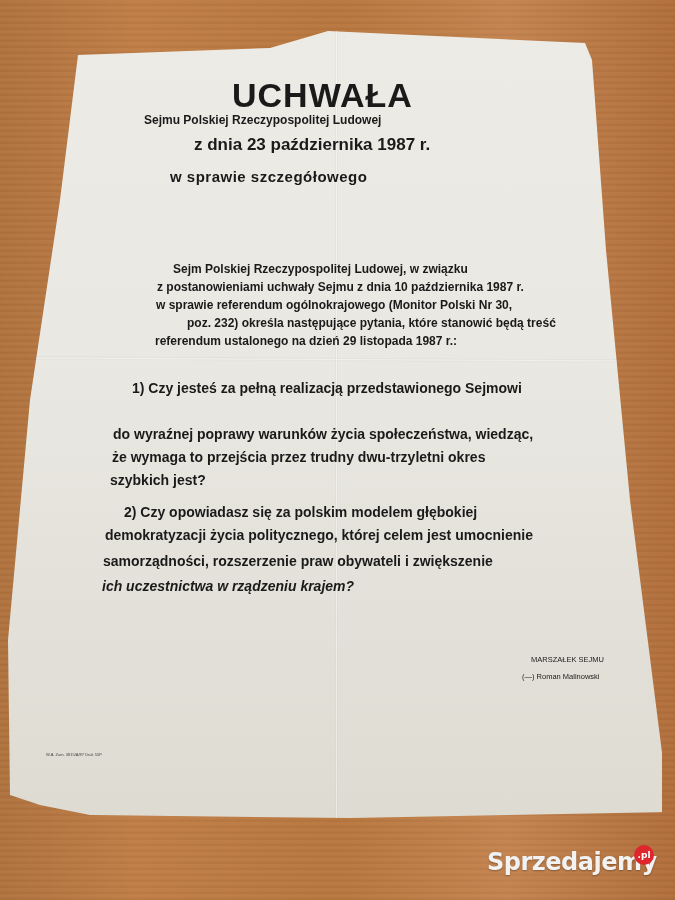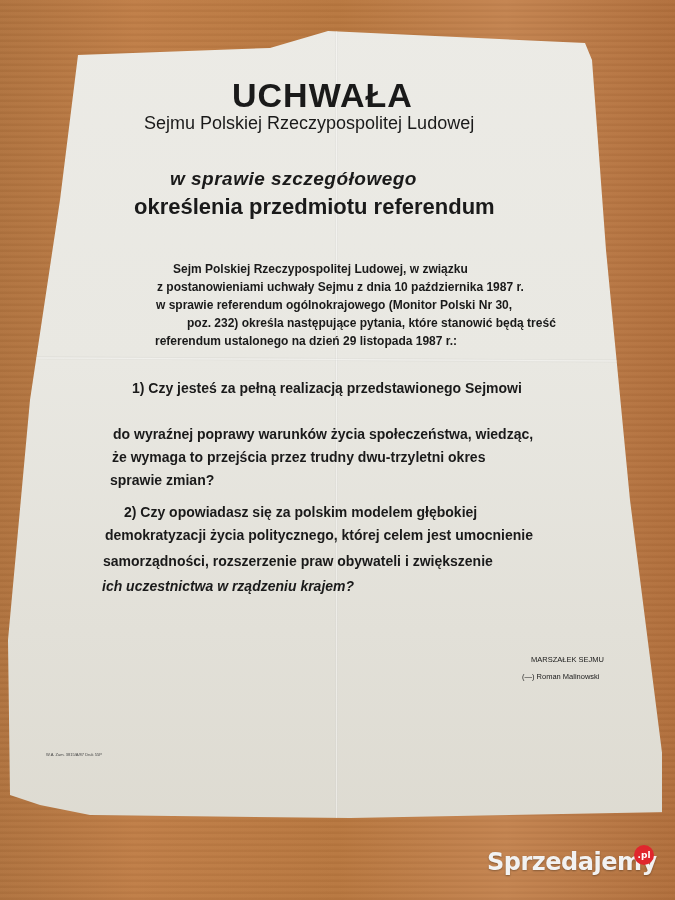--- a/index.html
+++ b/index.html
@@ -8,55 +8,55 @@
     font-family:"Liberation Sans",sans-serif;}
   .wood{position:absolute;inset:0;
     background:repeating-linear-gradient(0deg,rgba(0,0,0,0.03) 0px,rgba(0,0,0,0.03) 2px,rgba(255,255,255,0.02) 3px,rgba(255,255,255,0.02) 6px);}
   .paper{position:absolute;left:0;top:0;width:662px;height:900px;
     clip-path:polygon(78px 55px,270px 48px,328px 31px,585px 43px,592px 60px,606px 250px,630px 500px,668px 800px,670px 812px,350px 818px,90px 815px,40px 805px,10px 795px,8px 640px,30px 400px,60px 200px);
     background:linear-gradient(180deg,#ecebe6 0%,#e9e8e2 40%,#e2e0d8 70%,#dcd9cf 100%);}
   .fold-v{position:absolute;left:335px;top:30px;width:3px;height:790px;background:linear-gradient(90deg,rgba(0,0,0,0.06),rgba(255,255,255,0.4),rgba(0,0,0,0.05));}
   .fold-h{position:absolute;left:20px;top:358px;width:640px;height:3px;background:linear-gradient(180deg,rgba(0,0,0,0.05),rgba(255,255,255,0.35),rgba(0,0,0,0.04));transform:rotate(0.3deg);}
   .t{position:absolute;color:#1a1a1a;white-space:nowrap;}
   .title{left:232px;top:76px;font-size:34px;font-weight:bold;letter-spacing:1px;}
-  .sub1{left:144px;top:113px;font-size:18px;font-weight:normal;text-align:center;}
+  .sub1{left:144px;top:113px;font-size:12px;font-weight:bold;text-align:center;}
   .sub2{left:194px;top:135px;font-size:17px;font-weight:bold;}
-  .sub3{left:170px;top:168px;font-size:19px;font-weight:bold;font-style:italic;letter-spacing:0.5px;}
+  .sub3{left:170px;top:168px;font-size:15px;font-weight:bold;letter-spacing:0.5px;}
   .sub4{left:134px;top:194px;font-size:22px;font-weight:bold;}
   .intro{left:154px;font-size:12px;font-weight:bold;}
   .q{font-size:14px;font-weight:bold;}
   .sig{font-size:7.5px;font-weight:normal;}
   .fine{left:46px;top:752px;font-size:4px;color:#444;}
   .wm{position:absolute;left:487px;top:848px;font-family:"DejaVu Sans",sans-serif;font-weight:bold;font-size:24px;color:#f2f2f2;letter-spacing:-0.5px;text-shadow:0 1px 2px rgba(0,0,0,0.3);}
   .wm-pl{position:absolute;left:634px;top:845px;width:20px;height:20px;border-radius:50%;background:#e0262d;color:#fff;font-family:"DejaVu Sans",sans-serif;font-size:9px;font-weight:bold;display:flex;align-items:center;justify-content:center;text-align:center;}
 </style>
 </head>
 <body>
 
 <div class="wood"></div>
 
 <div class="paper">
   <div class="fold-v"></div>
   <div class="fold-h"></div>
 
   <div class="t title">UCHWAŁA</div>
   <div class="t sub1">Sejmu Polskiej Rzeczypospolitej Ludowej</div>
+  <div class="t sub2">z dnia 23 października 1987 r.</div>
   <div class="t sub3">w sprawie szczegółowego</div>
-  <div class="t sub4">określenia przedmiotu referendum</div>
 
   <div class="t intro" style="left:173px;top:262px;">Sejm Polskiej Rzeczypospolitej Ludowej, w związku</div>
   <div class="t intro" style="left:157px;top:280px;">z postanowieniami uchwały Sejmu z dnia 10 października 1987 r.</div>
   <div class="t intro" style="left:156px;top:298px;">w sprawie referendum ogólnokrajowego (Monitor Polski Nr 30,</div>
   <div class="t intro" style="left:155px;top:316px;padding-left:32px;">poz. 232) określa następujące pytania, które stanowić będą treść</div>
   <div class="t intro" style="left:155px;top:334px;">referendum ustalonego na dzień 29 listopada 1987 r.:</div>
 
   <div class="t q" style="left:132px;top:380px;">1) Czy jesteś za pełną realizacją przedstawionego Sejmowi</div>
   <div class="t q" style="left:113px;top:426px;">do wyraźnej poprawy warunków życia społeczeństwa, wiedząc,</div>
   <div class="t q" style="left:112px;top:449px;">że wymaga to przejścia przez trudny dwu-trzyletni okres</div>
-  <div class="t q" style="left:110px;top:472px;">sprawie zmian?</div>
+  <div class="t q" style="left:110px;top:472px;">szybkich jest?</div>
 
   <div class="t q" style="left:124px;top:504px;">2) Czy opowiadasz się za polskim modelem głębokiej</div>
   <div class="t q" style="left:105px;top:527px;">demokratyzacji życia politycznego, której celem jest umocnienie</div>
   <div class="t q" style="left:103px;top:553px;">samorządności, rozszerzenie praw obywateli i zwiększenie</div>
   <div class="t q" style="left:102px;top:578px;font-style:italic;">ich uczestnictwa w rządzeniu krajem?</div>
 
   <div class="t sig" style="left:531px;top:655px;">MARSZAŁEK SEJMU</div>
   <div class="t sig" style="left:522px;top:672px;">(—) Roman Malinowski</div>
 
   <div class="t fine">W.A. Zam. 3815/A/87 Druk 55P</div>

